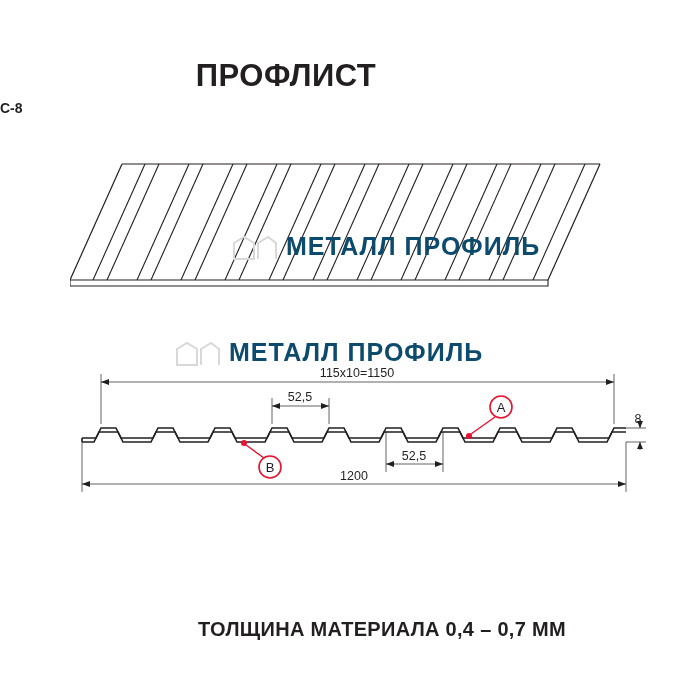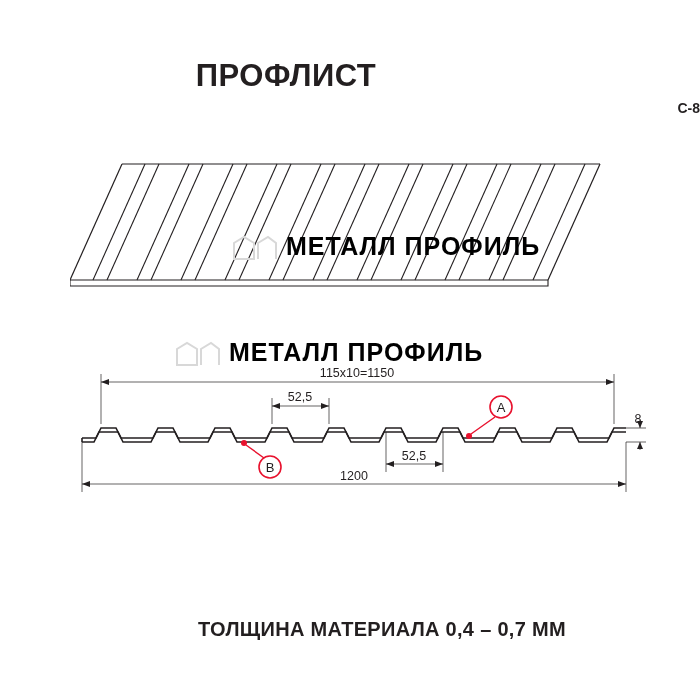--- a/index.html
+++ b/index.html
@@ -27,21 +27,21 @@
     text-align: center;
     font-size: 31px;
     font-weight: bold;
     letter-spacing: 0.5px;
   }
   .subtitle {
     position: absolute;
     top: 100px;
     left: 0;
     width: 700px;
-    text-align: right;
+    text-align: left;
     font-size: 14px;
     font-weight: bold;
   }
   .iso-wrap {
     position: absolute;
     top: 140px;
     left: 70px;
     width: 560px;
     height: 175px;
   }
@@ -60,21 +60,21 @@
     width: 700px;
     text-align: center;
     font-size: 20px;
     font-weight: bold;
     letter-spacing: 0.3px;
     margin-left: 32px;
   }
   .wm {
     position: absolute;
     pointer-events: none;
-    color: #000000;
+    color: #0c4a6e;
     font-weight: bold;
     font-size: 25px;
     letter-spacing: 1px;
     white-space: nowrap;
   }
   .wm1 { top: 232px; left: 232px; }
   .wm2 { top: 338px; left: 175px; }
   .wm-logo {
     display: inline-block;
     vertical-align: middle;

